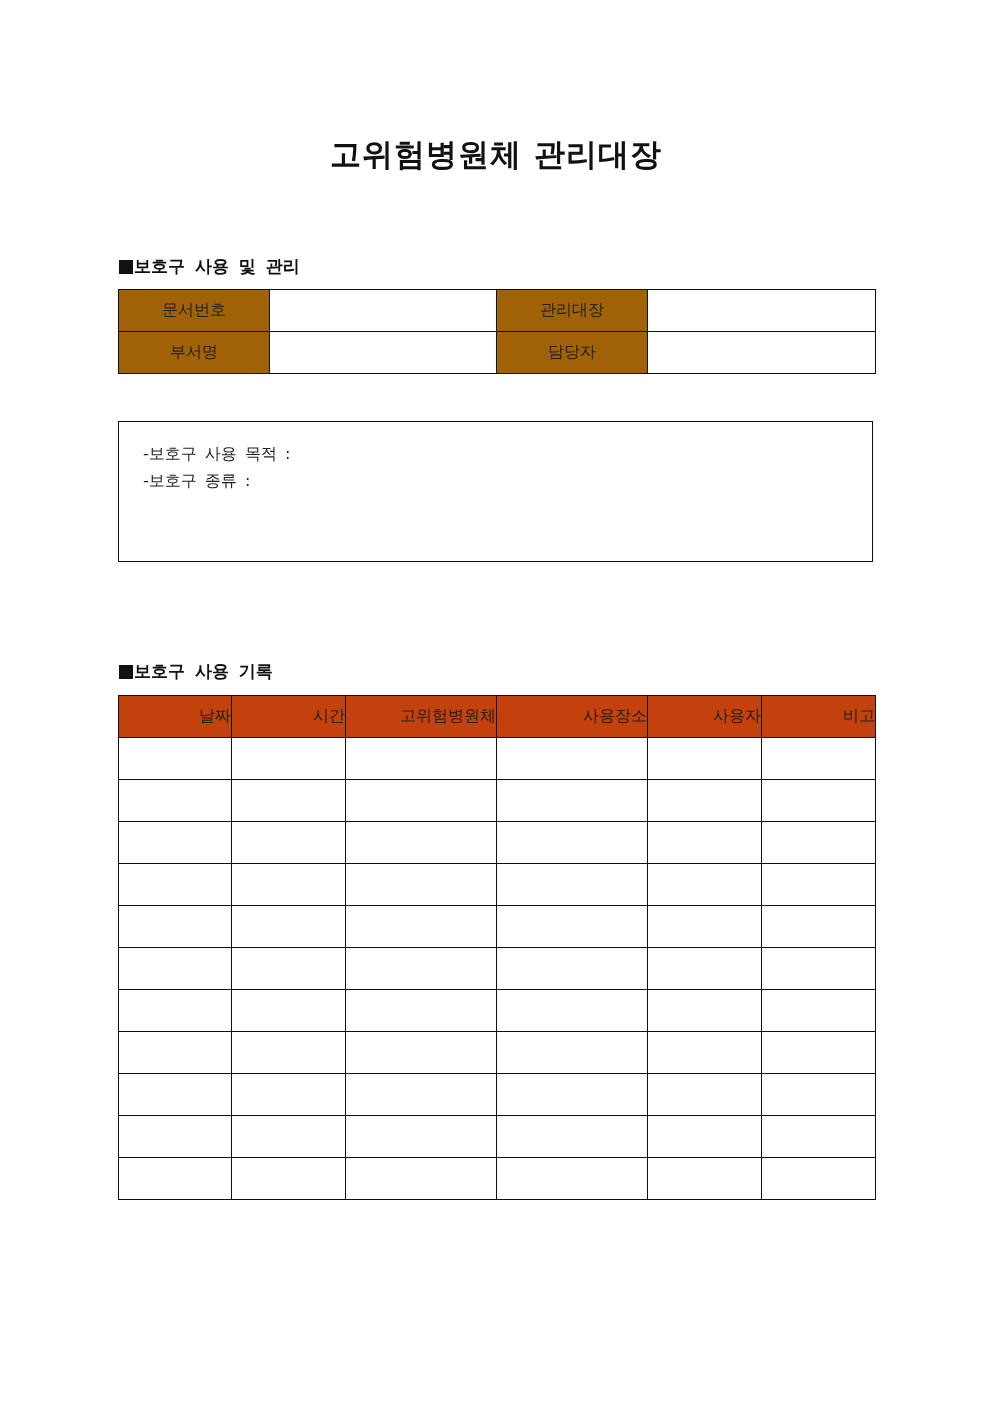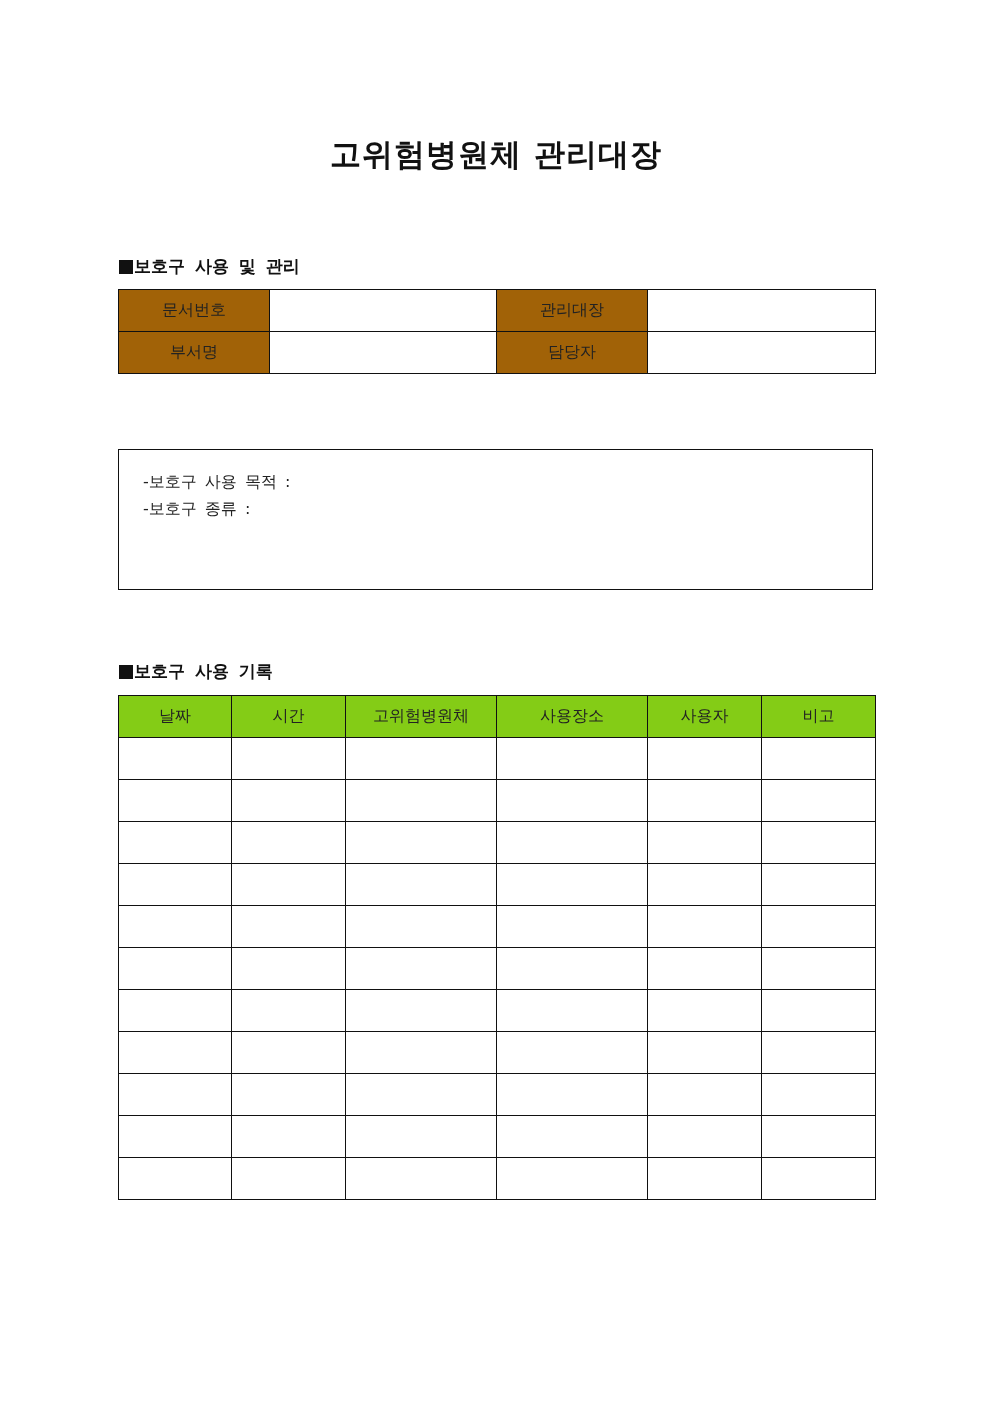--- a/index.html
+++ b/index.html
@@ -19,27 +19,27 @@
     .sq { width: 14px; height: 14px; background: #111; display: inline-block; }
     table { border-collapse: collapse; position: absolute; left: 118px; table-layout: fixed; }
     td, th {
       border: 1.5px solid #111; font-weight: normal; font-size: 16px;
       text-align: center; padding: 0; color: #222;
     }
     .label { background: #a16207; }
     #info-table { top: 289px; width: 757px; }
     #info-table td { height: 41px; }
     .note-box {
-      position: absolute; left: 118px; top: 449px; width: 755px; height: 141px;
+      position: absolute; left: 118px; top: 421px; width: 755px; height: 141px;
       border: 1.5px solid #111; box-sizing: border-box; padding: 18px 24px;
       font-size: 16px; line-height: 27px; color: #222;
     }
     .note-line { word-spacing: 3px; }
     #log-table { top: 695px; width: 757px; }
-    #log-table th { height: 41px; background: #84cc16; }
+    #log-table th { height: 41px; background: #c2410c; text-align: right; }
     #log-table td { height: 41px; }
   </style>
 </head>
 <body>
 
 <div class="title">고위험병원체 관리대장</div>
 
 <div class="section-heading" style="top:255px;">
   <span class="sq"></span>
   <span>보호구 사용 및 관리</span>

